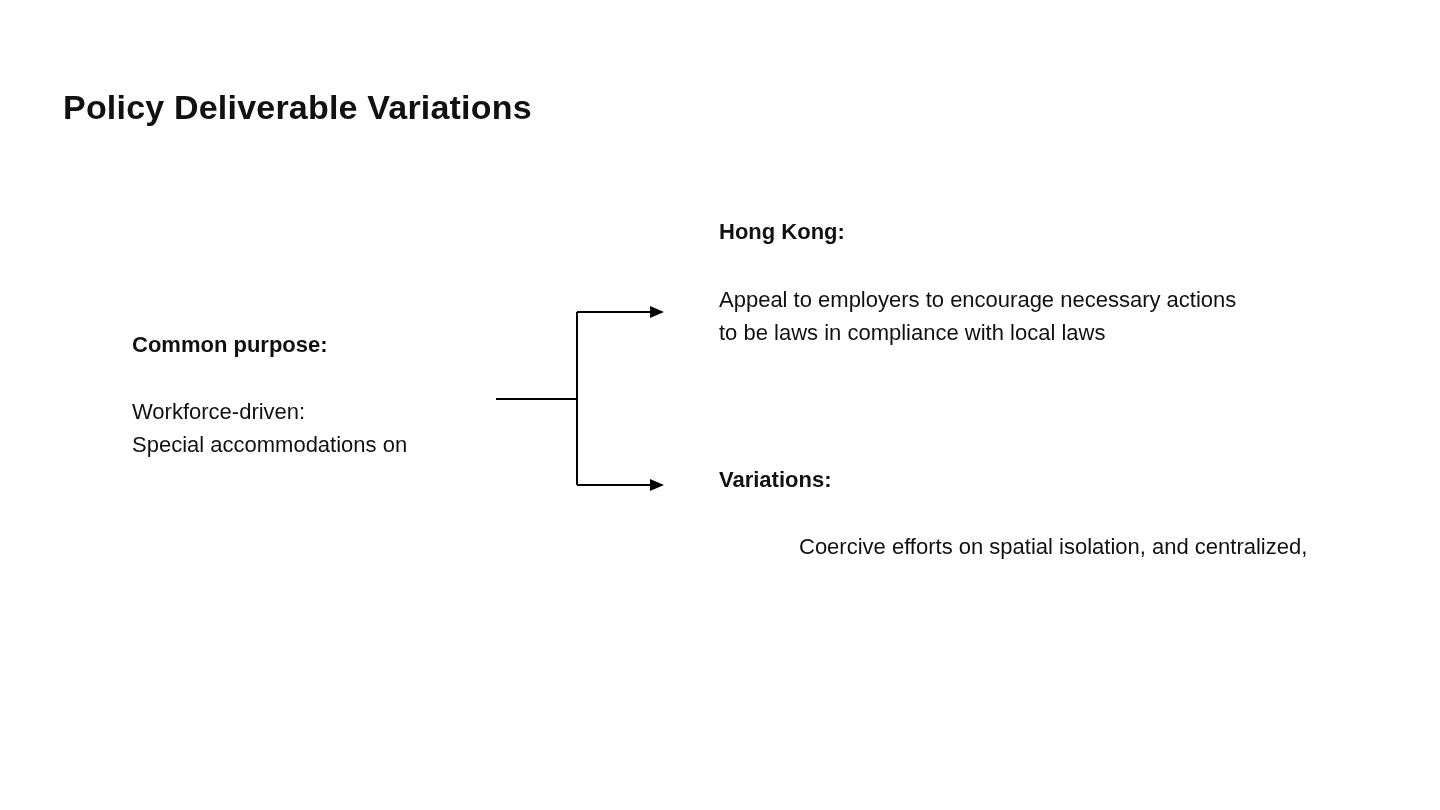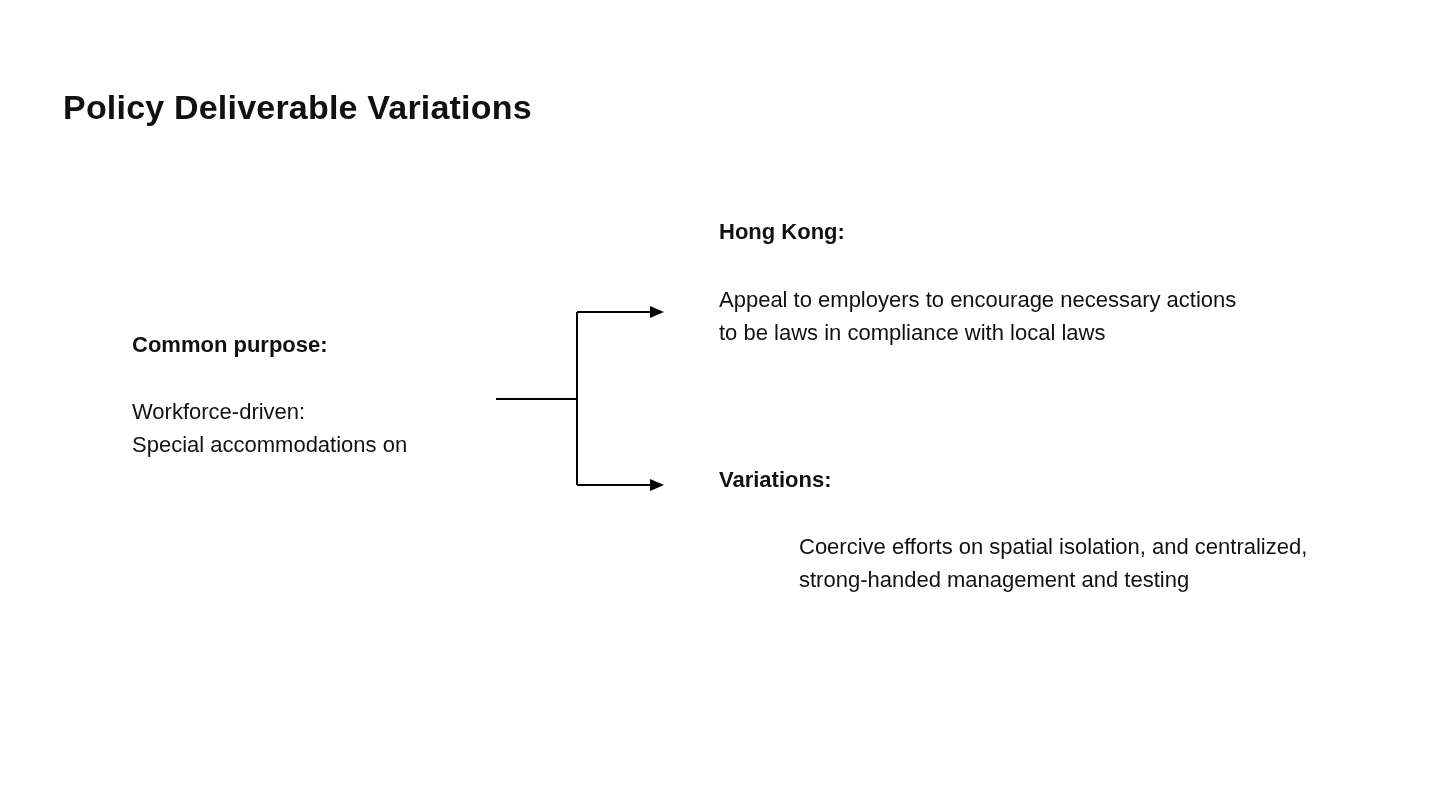--- a/index.html
+++ b/index.html
@@ -76,14 +76,13 @@
 
 <div class="abs block-body hk-body">
   <div>Appeal to employers to encourage necessary actions</div>
   <div>to be laws in compliance with local laws</div>
 </div>
 
 <div class="abs block-heading sg-heading">Variations:</div>
 
 <div class="abs block-body sg-body">
   <div>Coercive efforts on spatial isolation, and centralized,</div>
-  <div>strong-handed management and testing</div>
 </div>
 
 </body></html>

